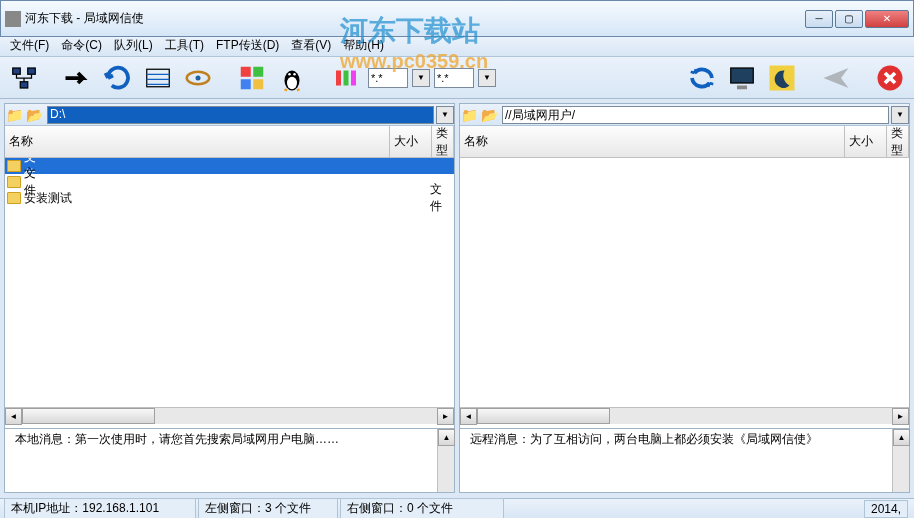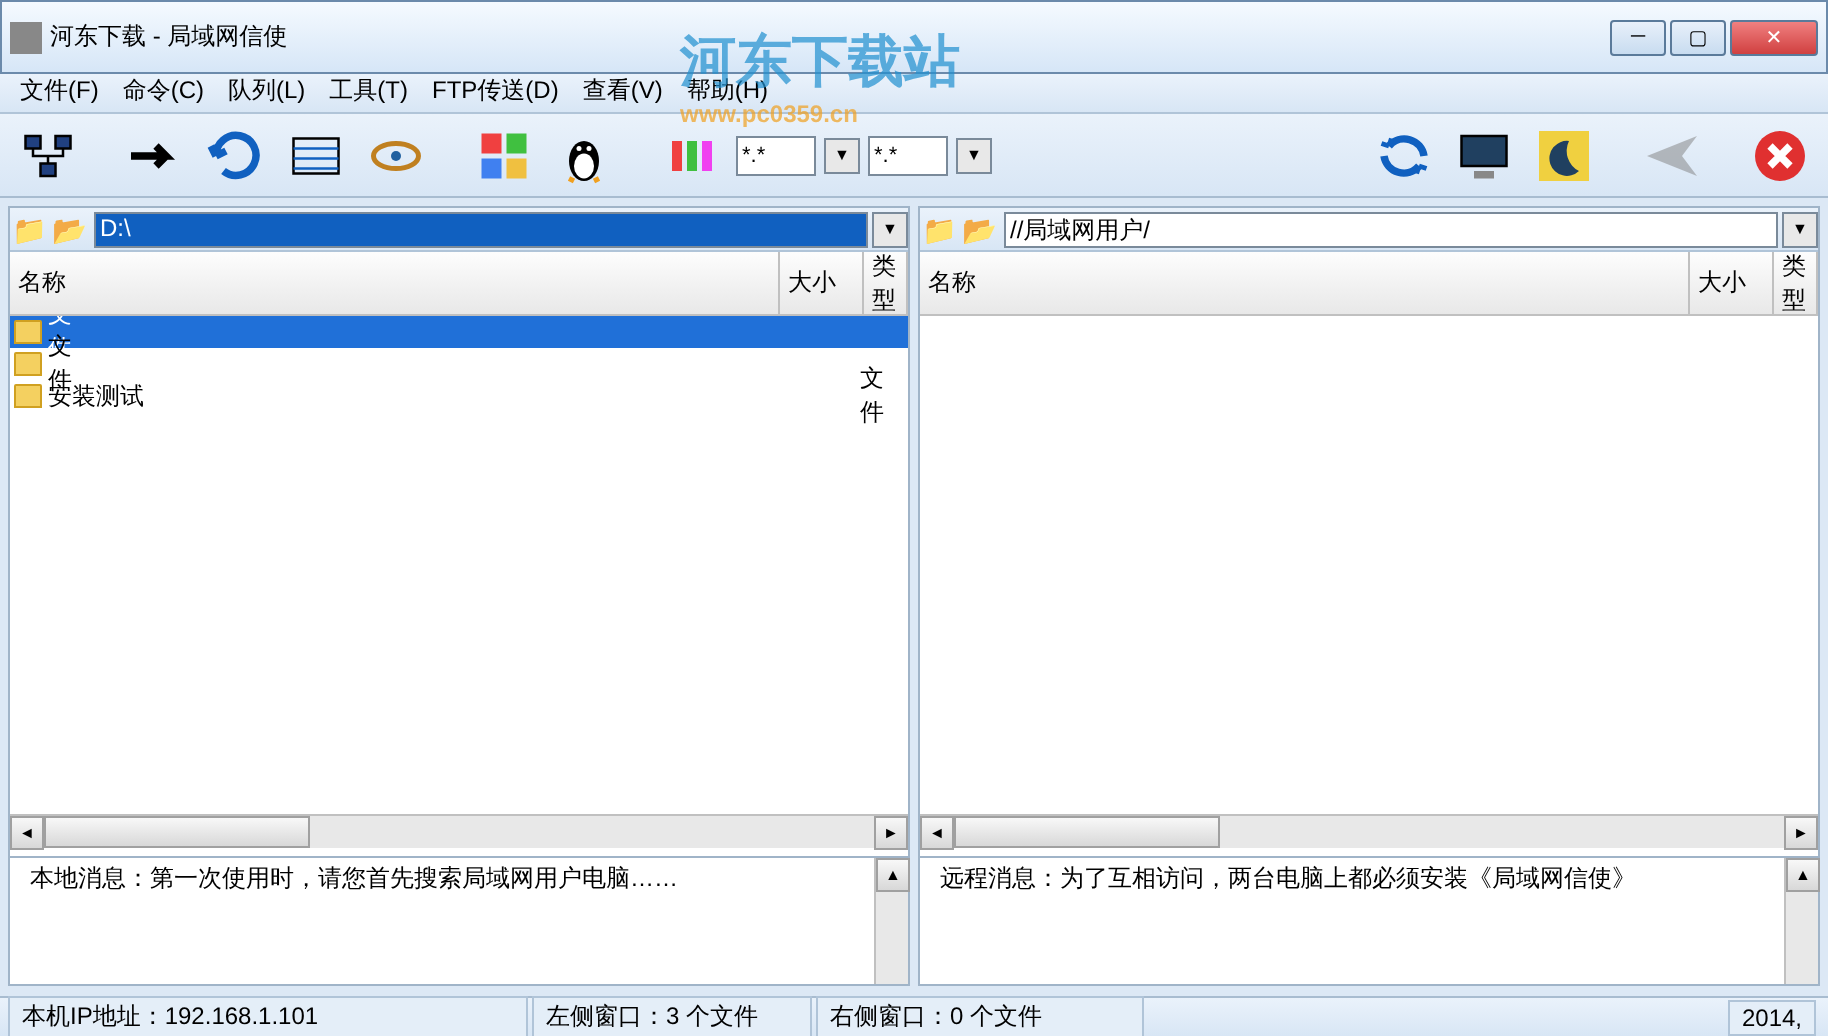--- a/index.html
+++ b/index.html
@@ -36,27 +36,27 @@
 .fname{flex:1}
 .ftype{width:22px}
 .hscroll{height:17px;background:#e8e8e8;display:flex;border-top:1px solid #c0c0c0}
 .sbtn{width:17px;height:17px;background:linear-gradient(#f8f8f8,#d8d8d8);border:1px solid #a0a0a0;display:flex;align-items:center;justify-content:center;font-size:8px}
 .strack{flex:1;position:relative}
 .sthumb{position:absolute;left:0;top:0;width:32%;height:100%;background:linear-gradient(#f8f8f8,#d8d8d8);border:1px solid #a0a0a0}
 .msgbox{height:64px;border-top:1px solid #a0b4c8;background:#fff;padding:2px 10px;position:relative;margin-top:4px}
 .msgbox .vsb{position:absolute;right:0;top:0;width:17px;height:100%;background:#e8e8e8;border-left:1px solid #c0c0c0}
 .statusbar{height:20px;background:linear-gradient(#eaf2fb,#d8e6f5);border-top:1px solid #a8bcd0;display:flex;align-items:center;padding:0 4px;position:absolute;bottom:0;left:0;right:0}
 .statcell{border:1px solid #b0c4d8;padding:1px 6px;margin-right:2px;background:#e4eef8}
-.statcell.ip{width:260px}
+.statcell.ip{width:192px}
 .statcell.lw{width:140px}
 .statcell.rw{width:164px}
 .statspacer{flex:1}
 .watermark{position:absolute;top:12px;left:340px;pointer-events:none;opacity:.7;font-weight:bold;}
 .wm1{color:#2090d0;font-size:28px}
-.wm2{color:#f0a020;font-size:12px}
+.wm2{color:#f0a020;font-size:20px}
 </style>
 </head>
 <body>
 
 <div class="titlebar">
   <div class="titlebar-icon"></div>
   <div class="titlebar-text">河东下载 - 局域网信使</div>
   <div class="winbtns">
     <div class="winbtn">─</div>
     <div class="winbtn">▢</div>

